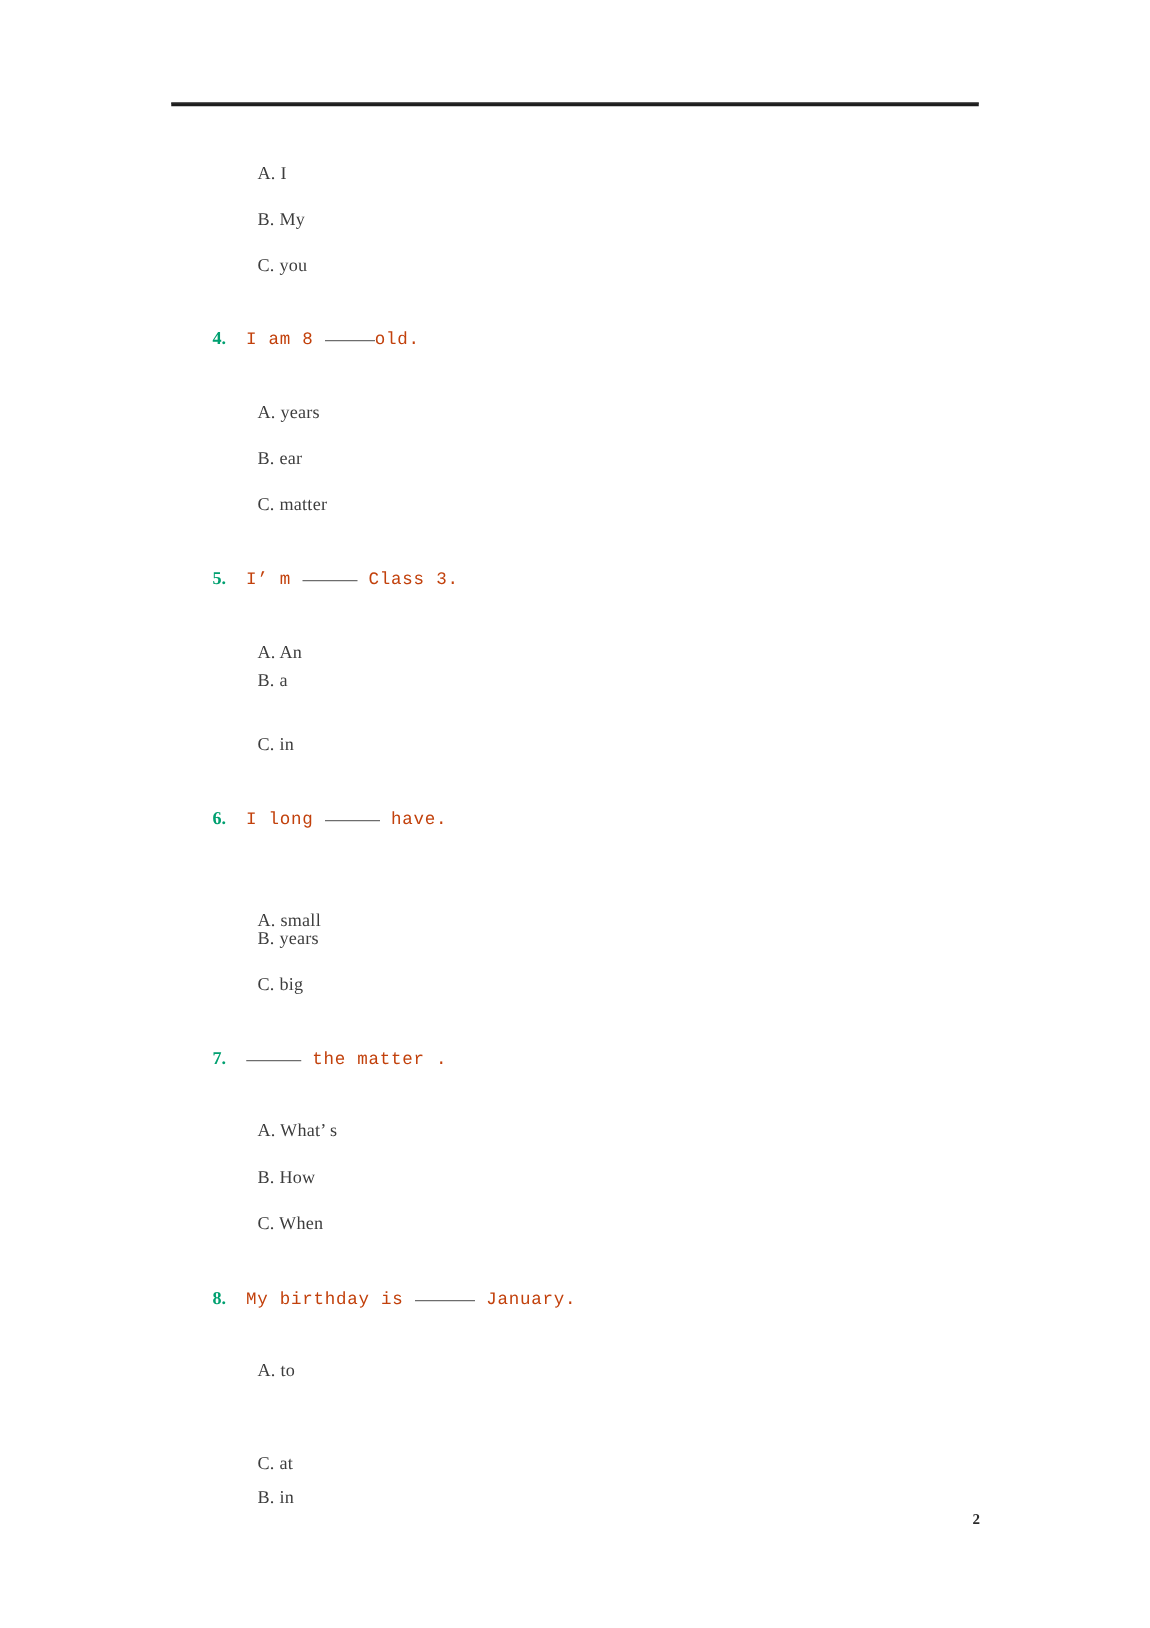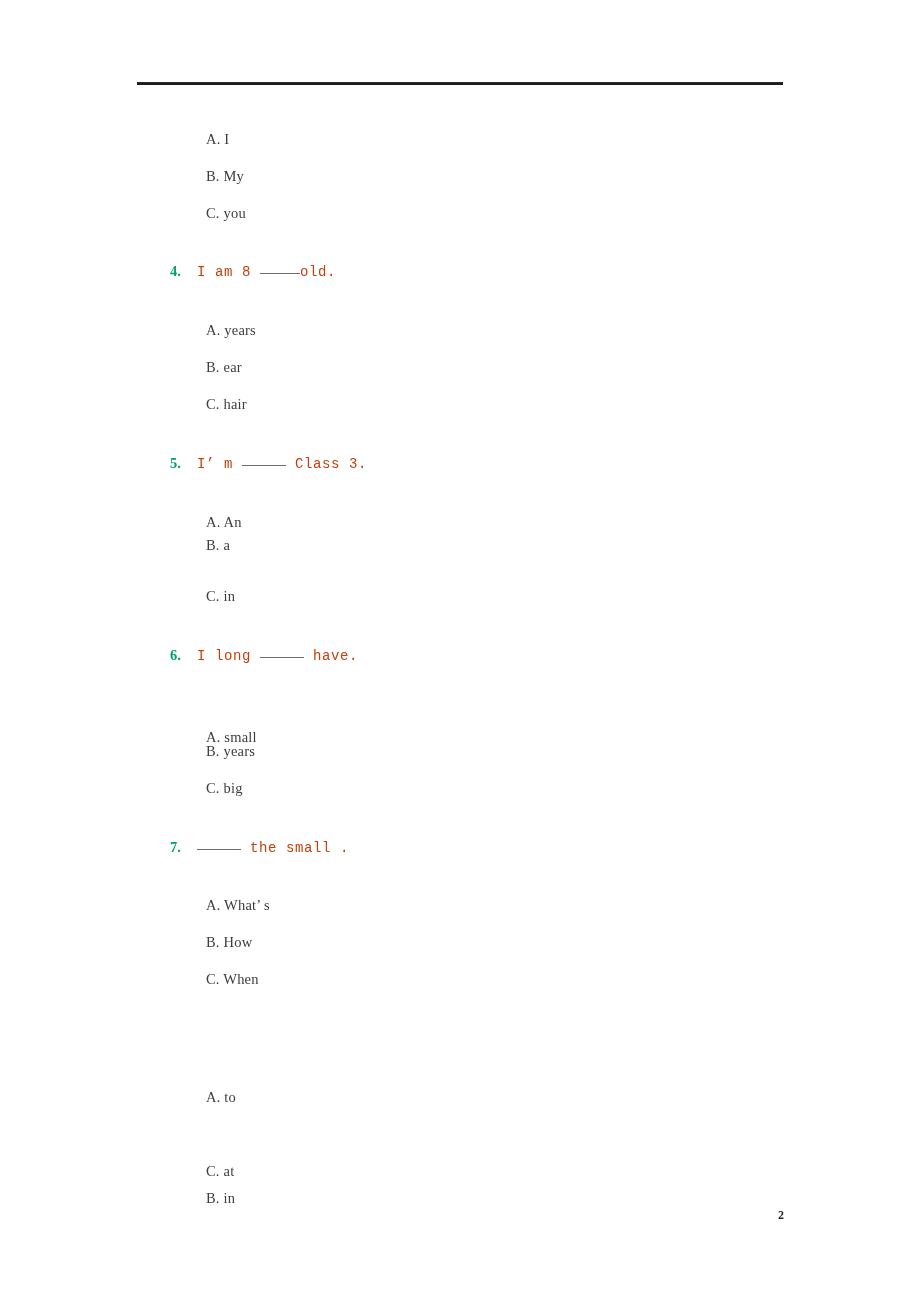--- a/index.html
+++ b/index.html
@@ -125,21 +125,21 @@
   <div class="opt" style="top:322px">
     <span class="opt-letter">A.</span>
     <span class="opt-text">years</span>
   </div>
   <div class="opt" style="top:359px">
     <span class="opt-letter">B.</span>
     <span class="opt-text">ear</span>
   </div>
   <div class="opt" style="top:396px">
     <span class="opt-letter">C.</span>
-    <span class="opt-text">hair</span>
+    <span class="opt-text">matter</span>
   </div>
 
   <div class="q-block q-line" style="top:454px">
     <span class="q-num">5.</span><span class="q-gap"></span><span class="q-text">I’ m </span><span class="blank w2"></span><span class="q-text"> Class 3.</span>
   </div>
   <div class="opt" style="top:514px">
     <span class="opt-letter">A.</span>
     <span class="opt-text">An</span>
   </div>
   <div class="opt" style="top:537px">
@@ -161,35 +161,38 @@
   <div class="opt" style="top:743px">
     <span class="opt-letter">B.</span>
     <span class="opt-text">years</span>
   </div>
   <div class="opt" style="top:780px">
     <span class="opt-letter">C.</span>
     <span class="opt-text">big</span>
   </div>
 
   <div class="q-block q-line" style="top:838px">
-    <span class="q-num">7.</span><span class="q-gap"></span><span class="q-text"></span><span class="blank w2"></span><span class="q-text"> the small .</span>
+    <span class="q-num">7.</span><span class="q-gap"></span><span class="q-text"></span><span class="blank w2"></span><span class="q-text"> the matter .</span>
   </div>
   <div class="opt" style="top:897px">
     <span class="opt-letter">A.</span>
     <span class="opt-text">What’ s</span>
   </div>
   <div class="opt" style="top:934px">
     <span class="opt-letter">B.</span>
     <span class="opt-text">How</span>
   </div>
   <div class="opt" style="top:971px">
     <span class="opt-letter">C.</span>
     <span class="opt-text">When</span>
   </div>
 
+  <div class="q-block q-line" style="top:1030px">
+    <span class="q-num">8.</span><span class="q-gap"></span><span class="q-text">My birthday is </span><span class="blank w3"></span><span class="q-text"> January.</span>
+  </div>
   <div class="opt" style="top:1089px">
     <span class="opt-letter">A.</span>
     <span class="opt-text">to</span>
   </div>
   <div class="opt" style="top:1190px">
     <span class="opt-letter">B.</span>
     <span class="opt-text">in</span>
   </div>
   <div class="opt" style="top:1163px">
     <span class="opt-letter">C.</span>

